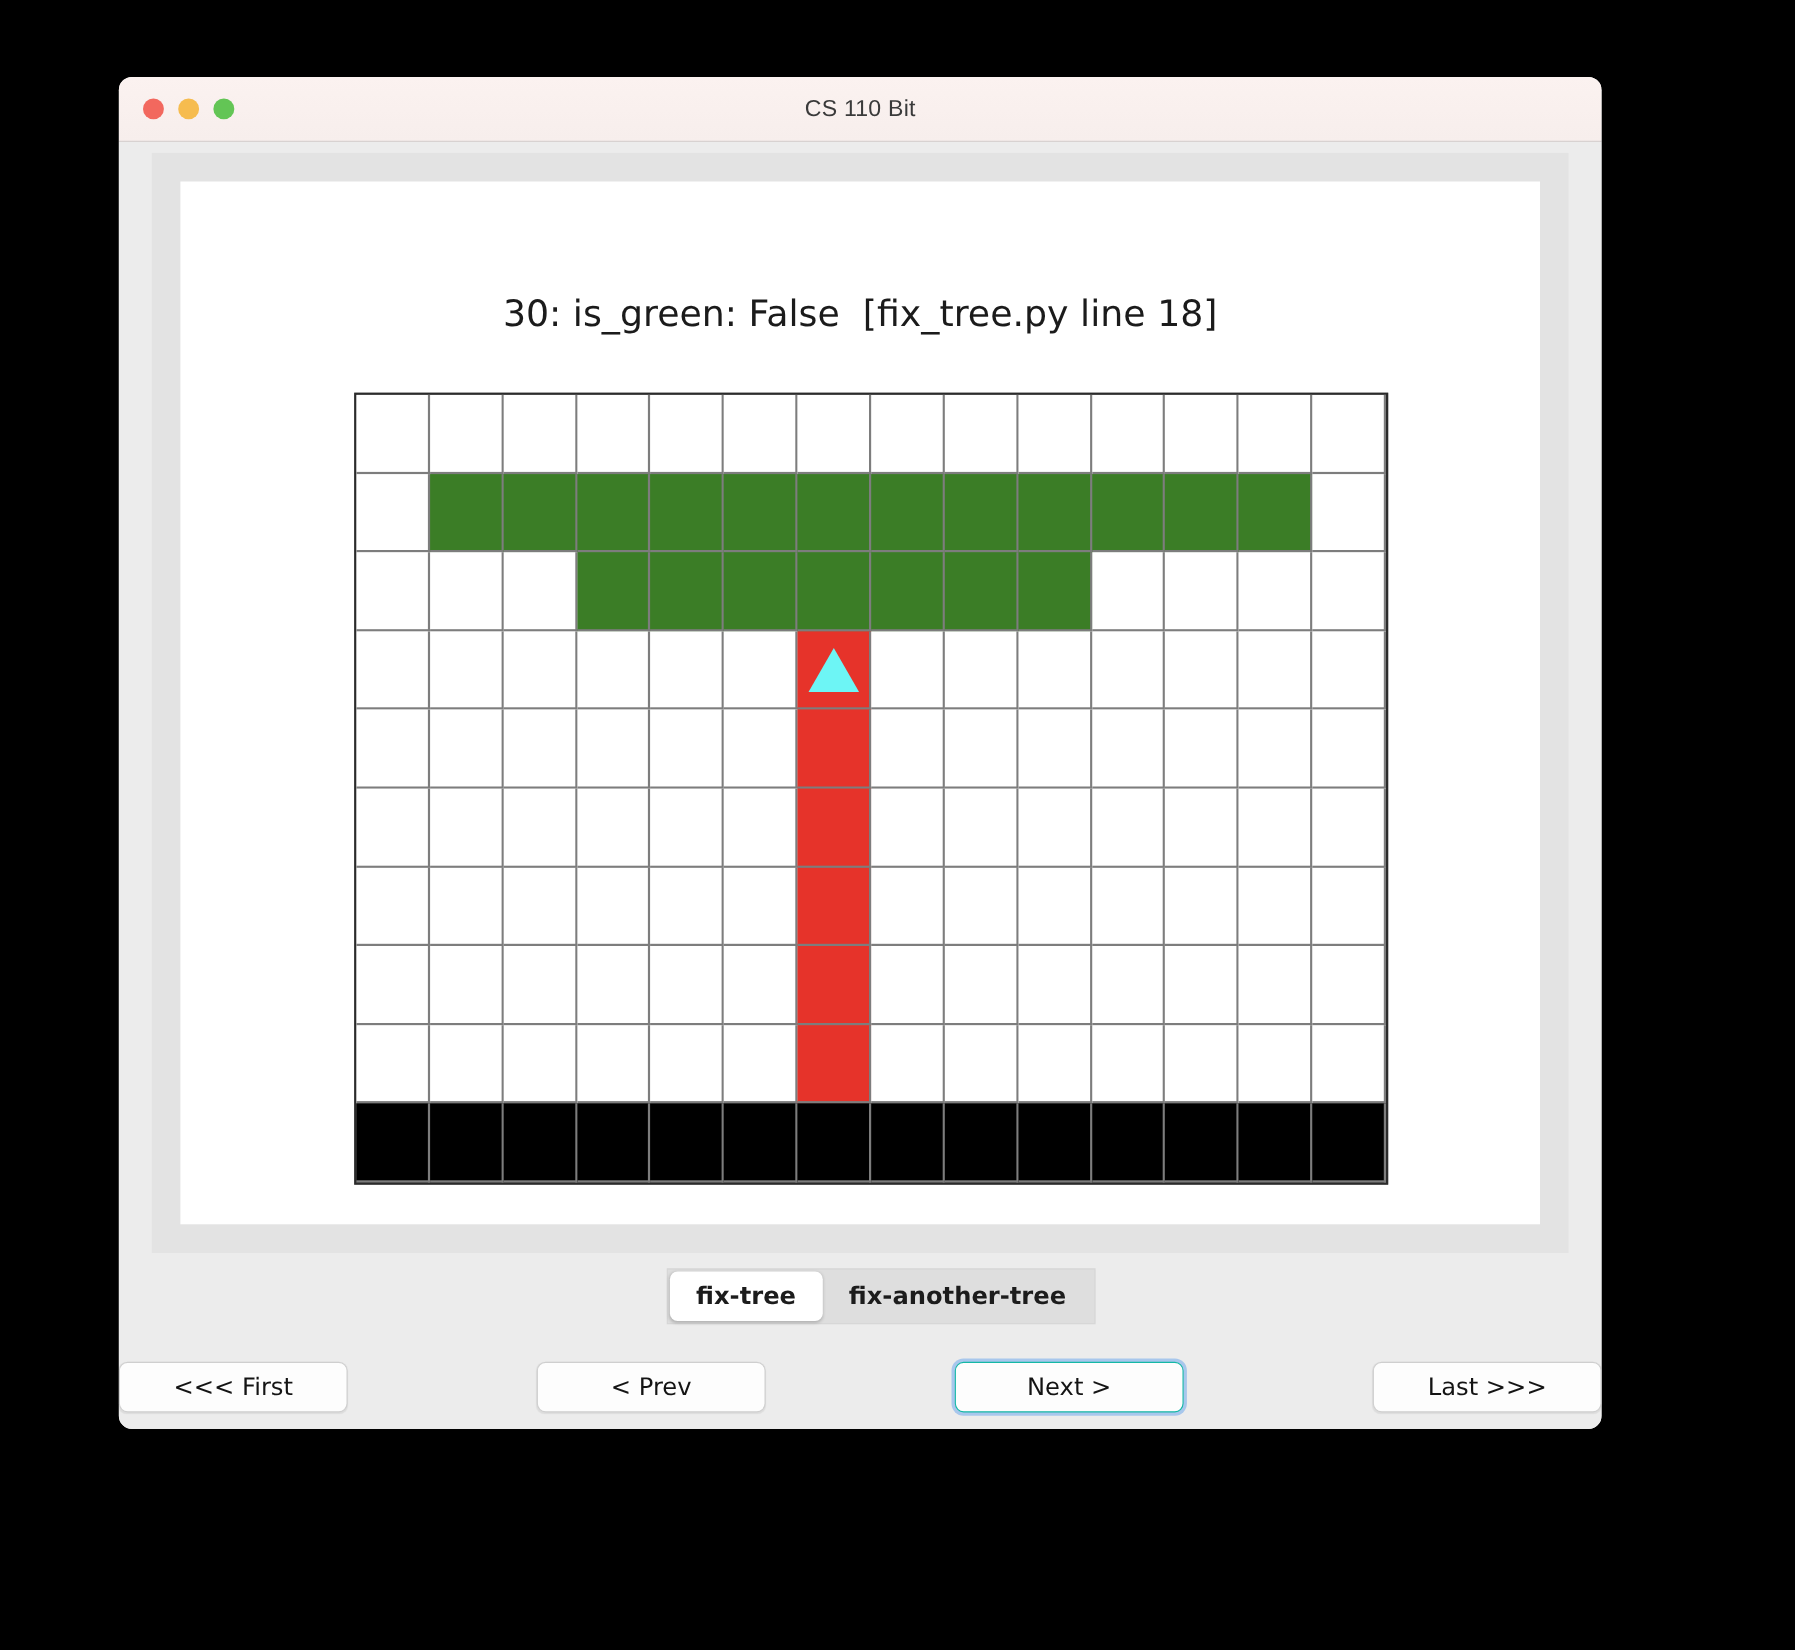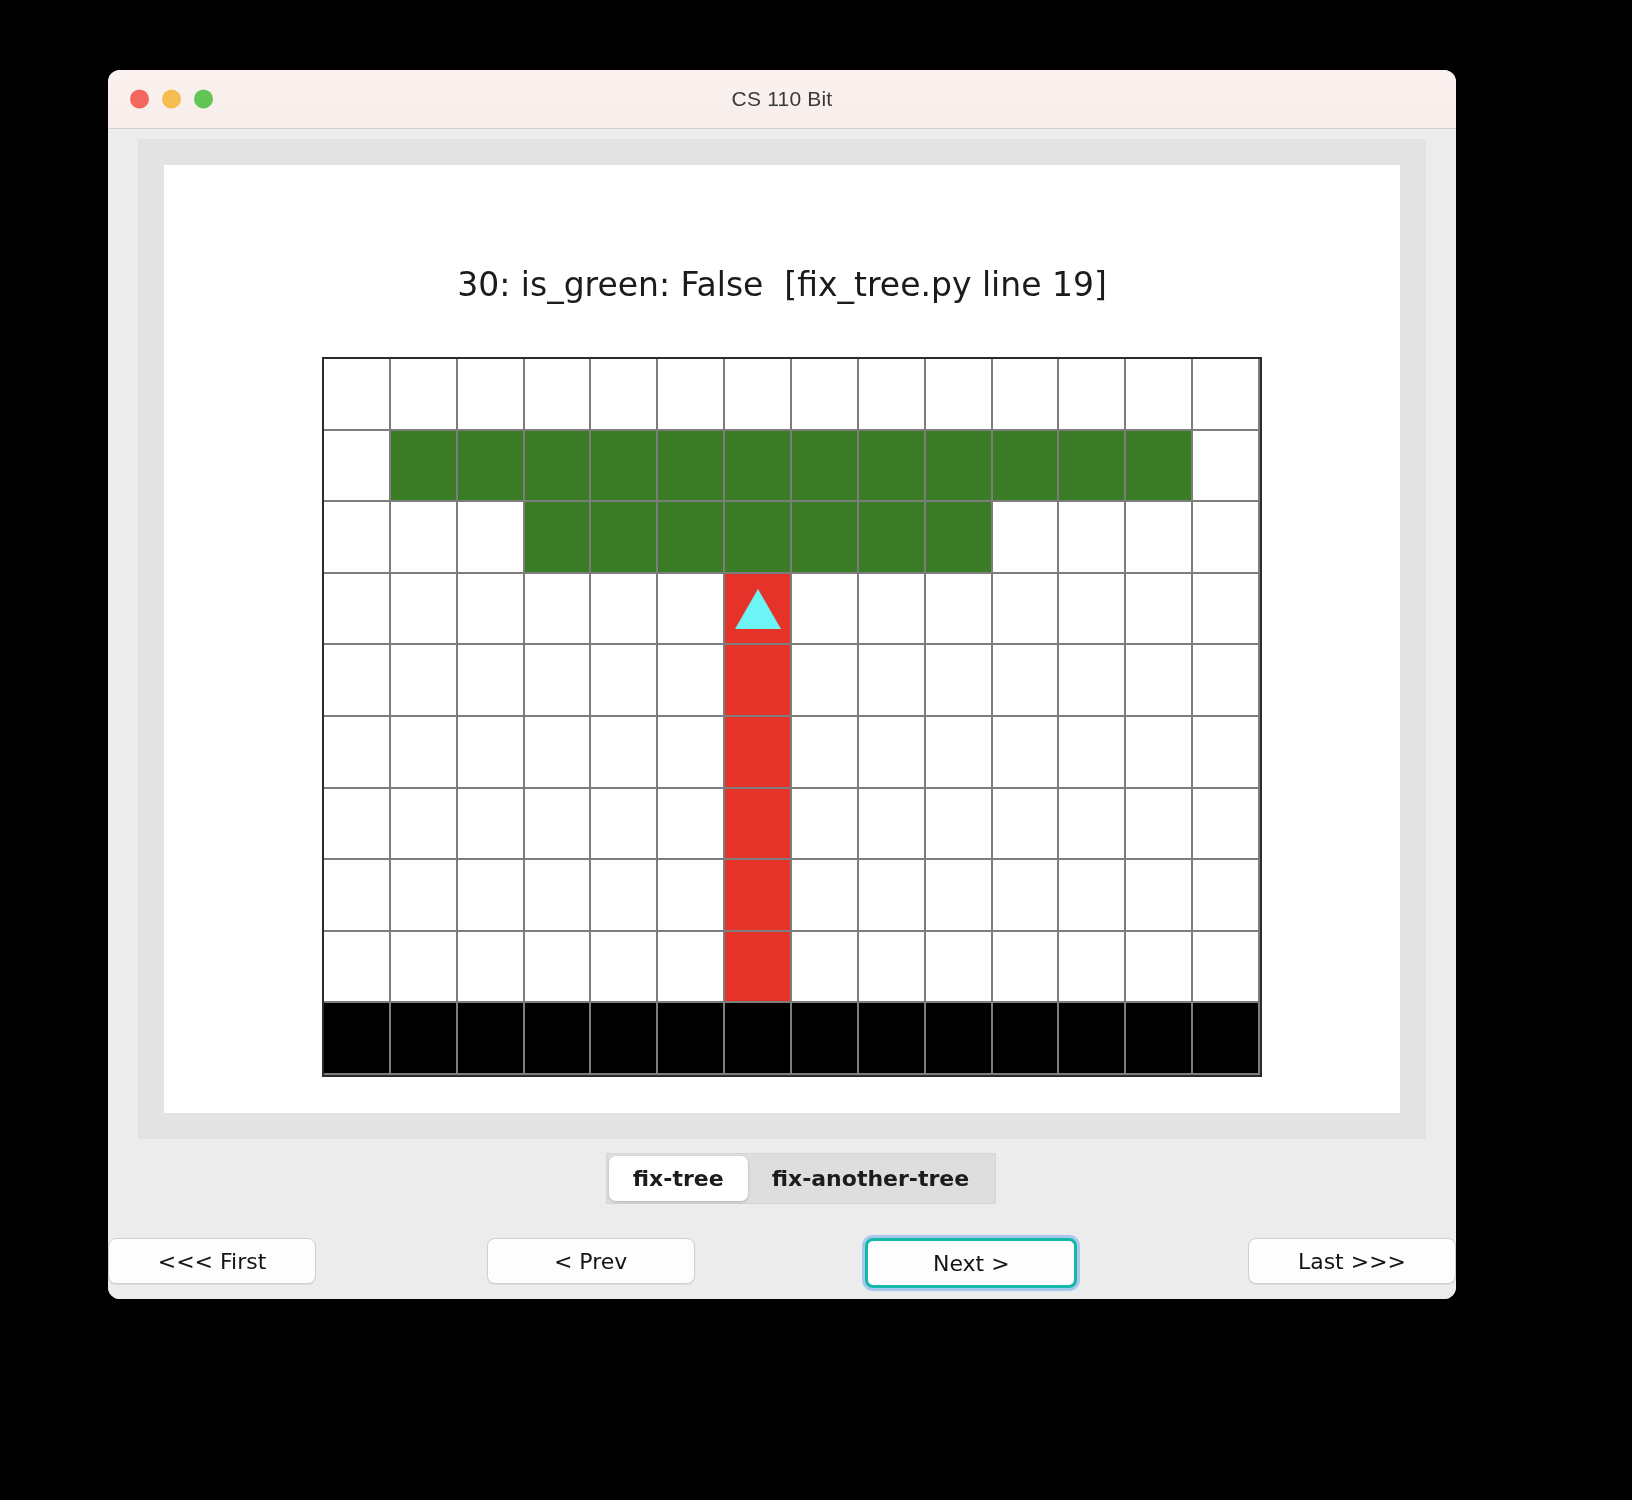--- a/index.html
+++ b/index.html
@@ -192,21 +192,21 @@
     font-size: 22px;
     color: #141414;
     display: flex;
     align-items: center;
     justify-content: center;
     box-shadow: 0 1px 1px rgba(0,0,0,0.07);
     font-family: "DejaVu Sans", sans-serif;
     cursor: default;
   }
   .navbtn.focused {
-    border: 3px solid #14b8a6;
+    border: 1px solid #14b8a6;
     box-shadow: 0 0 0 3px #a8c7ec;
   }
 </style>
 </head>
 <body>
 
 <div class="window">
 
   <div class="titlebar">
     <div class="traffic">
@@ -214,21 +214,21 @@
       <span class="light min"></span>
       <span class="light max"></span>
     </div>
     <div class="win-title">CS 110 Bit</div>
   </div>
 
   <div class="win-body">
 
     <div class="canvas-frame">
       <div class="canvas">
-        <div class="status-title">30: is_green: False  [fix_tree.py line 19]</div>
+        <div class="status-title">30: is_green: False  [fix_tree.py line 18]</div>
         <div class="grid" id="grid">
             <div class="cell c-white"></div>
             <div class="cell c-white"></div>
             <div class="cell c-white"></div>
             <div class="cell c-white"></div>
             <div class="cell c-white"></div>
             <div class="cell c-white"></div>
             <div class="cell c-white"></div>
             <div class="cell c-white"></div>
             <div class="cell c-white"></div>

